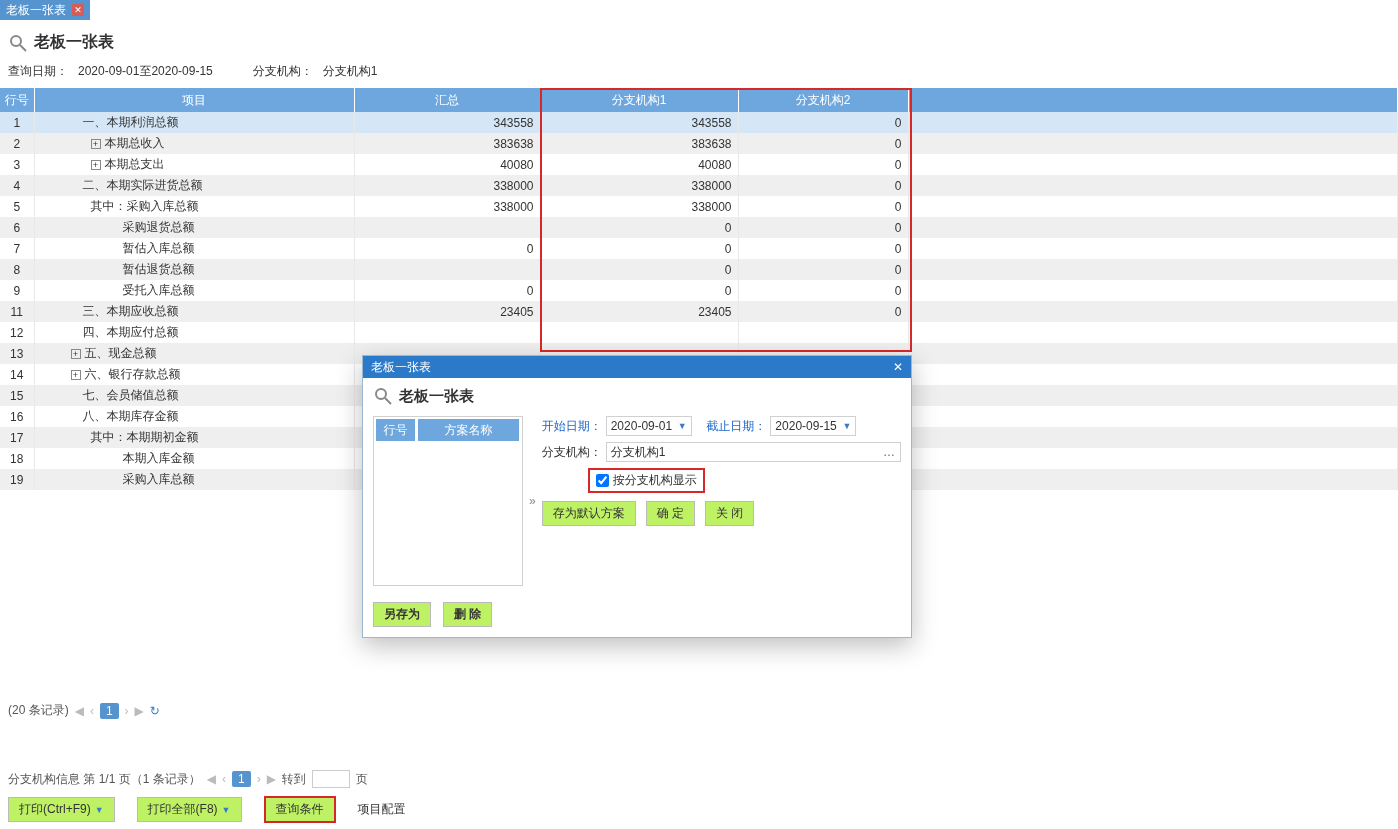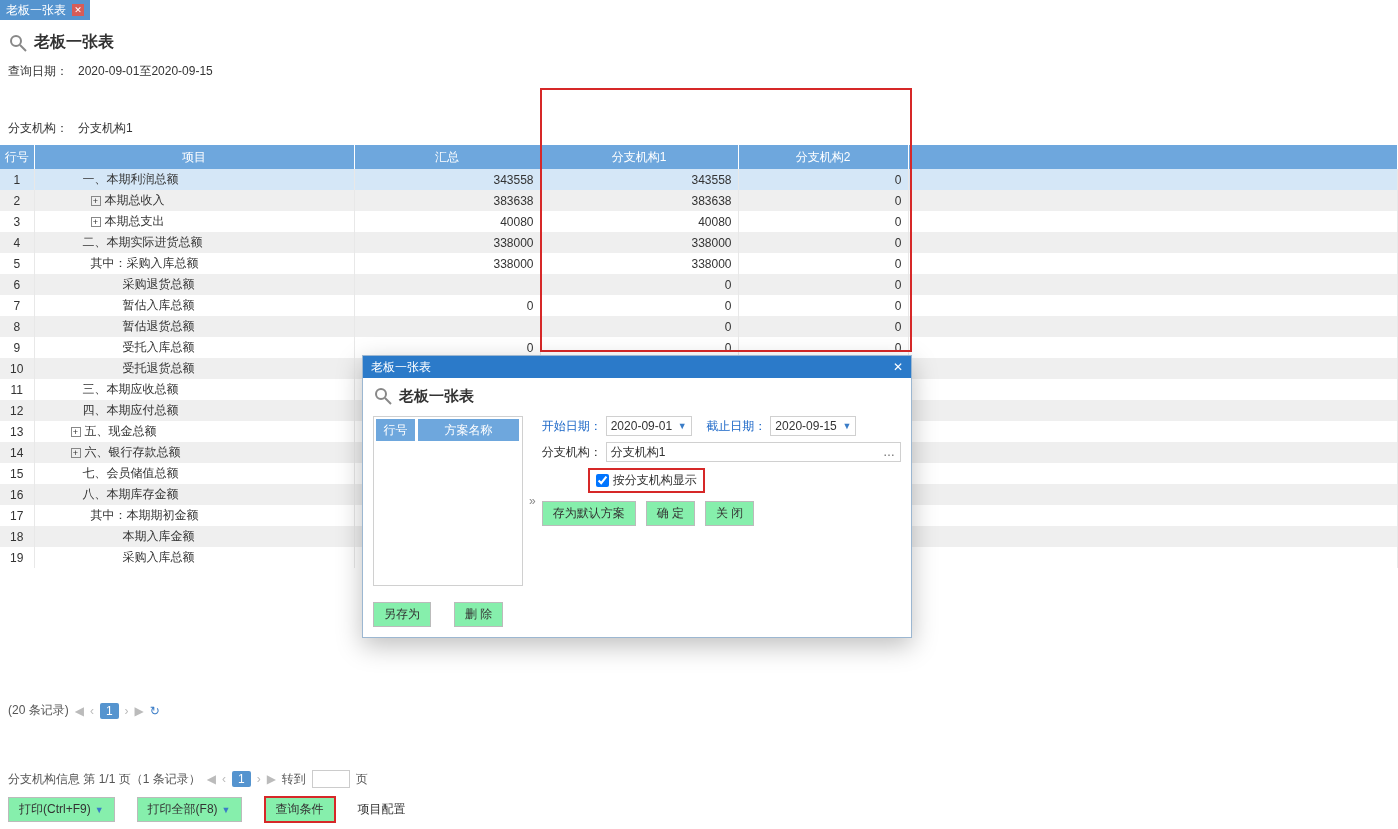--- a/index.html
+++ b/index.html
@@ -8,21 +8,21 @@
 
 .tabbar { height: 22px; background: #fff; }
 .tab { display: inline-flex; align-items: center; background: #5594cf; color: #fff; height: 20px; padding: 0 6px; font-size: 12px; }
 .tab .close { margin-left: 6px; width: 12px; height: 12px; background: #d65c57; color: #fff; font-size: 9px; display: inline-flex; align-items: center; justify-content: center; }
 
 
 .page-head { padding: 10px 8px 6px; display: flex; align-items: center; gap: 6px; }
 .page-head h1 { font-size: 16px; font-weight: bold; }
 
 
-.filters { padding: 4px 8px 8px; display: flex; gap: 40px; font-size: 12px; color: #333; flex-direction: column; }
+.filters { padding: 4px 8px 8px; display: flex; gap: 40px; font-size: 12px; color: #333; }
 
 
 .grid { width: 100%; border-collapse: collapse; table-layout: fixed; }
 .grid th { background: #6ea7dd; color: #fff; font-weight: normal; height: 24px; border-right: 1px solid #fff; font-size: 12px; }
 .grid td { height: 21px; border-right: 1px solid #e8e8e8; padding: 0 6px; font-size: 12px; }
 .grid tbody tr:nth-child(odd) { background: #fff; }
 .grid tbody tr:nth-child(even) { background: #efefef; }
 .grid tbody tr.sel { background: #d5e7f7 !important; }
 .col-rownum { width: 34px; text-align: center; }
 .col-item { width: 320px; }
@@ -37,21 +37,21 @@
 .red-highlight { position: absolute; border: 2px solid #d62828; pointer-events: none; }
 
 
 .pager { font-size: 12px; color: #555; padding: 6px 8px; display: flex; align-items: center; gap: 6px; }
 .pager .nav { color: #bbb; cursor: pointer; }
 .pager .pg { background: #5594cf; color: #fff; padding: 1px 6px; border-radius: 2px; }
 .pager input { width: 38px; height: 18px; border: 1px solid #ccc; }
 
 
 .toolbar { position: absolute; bottom: 0; left: 0; right: 0; padding: 6px 8px; display: flex; gap: 22px; align-items: center; }
-.btn { border: 1px solid #bbb; background: #86efac; padding: 3px 10px; font-size: 12px; cursor: pointer; display: inline-flex; align-items: center; gap: 4px; }
+.btn { border: 1px solid #bbb; background: #bef264; padding: 3px 10px; font-size: 12px; cursor: pointer; display: inline-flex; align-items: center; gap: 4px; }
 .btn .caret { font-size: 9px; color: #3a7cc7; }
 .btn.red-border { border: 2px solid #d62828; }
 
 
 .dialog { position: absolute; top: 355px; left: 362px; width: 550px; background: #fff; border: 1px solid #9cb7d1; box-shadow: 0 8px 24px rgba(0,0,0,.25); }
 .dlg-title { background: #2b7ac9; color: #fff; height: 22px; display: flex; align-items: center; justify-content: space-between; padding: 0 8px; font-size: 12px; }
 .dlg-title .x { cursor: pointer; }
 .dlg-head { padding: 8px 10px 4px; display: flex; align-items: center; gap: 6px; }
 .dlg-head h2 { font-size: 15px; font-weight: bold; }
 .dlg-body { display: flex; padding: 6px 10px 10px; gap: 6px; }
@@ -62,21 +62,21 @@
 .form { flex: 1; }
 .form-row { display: flex; align-items: center; gap: 4px; margin-bottom: 6px; font-size: 12px; }
 .form-row .lbl { color: #1a66c7; text-align: right; }
 .date-in { border: 1px solid #d0d0d0; width: 86px; height: 20px; padding: 0 4px; display: inline-flex; align-items: center; justify-content: space-between; }
 .date-in .dd { color: #3a7cc7; font-size: 9px; }
 .text-in { border: 1px solid #d0d0d0; flex: 1; height: 20px; padding: 0 4px; display: inline-flex; align-items: center; justify-content: space-between; }
 .text-in .dots { color: #666; letter-spacing: 1px; }
 .chk-wrap { display: inline-flex; align-items: center; gap: 4px; border: 2px solid #d62828; padding: 2px 6px; }
 .chk { width: 13px; height: 13px; }
 .dlg-btns { display: flex; gap: 10px; margin-top: 8px; }
-.dlg-foot { padding: 6px 10px 10px; display: flex; gap: 23px; }
+.dlg-foot { padding: 6px 10px 10px; display: flex; gap: 12px; font-weight: bold; }
 
 
 .mag-icon { width: 20px; height: 20px; display: inline-block; }
 </style>
 </head>
 <body>
 
 <div class="tabbar">
   <span class="tab">
     <span>老板一张表</span>
@@ -186,28 +186,20 @@
         <td class="col-item"><span style="padding-left:82px">暂估退货总额</span></td>
         <td class="col-sum"></td>
         <td class="col-b1">0</td>
         <td class="col-b2">0</td>
         <td></td>
       </tr>
       <tr>
         <td class="col-rownum">9</td>
         <td class="col-item"><span style="padding-left:82px">受托入库总额</span></td>
         <td class="col-sum">0</td>
-        <td class="col-b1">0</td>
-        <td class="col-b2">0</td>
-        <td></td>
-      </tr>
-      <tr>
-        <td class="col-rownum">10</td>
-        <td class="col-item"><span style="padding-left:82px">受托退货总额</span></td>
-        <td class="col-sum"></td>
         <td class="col-b1">0</td>
         <td class="col-b2">0</td>
         <td></td>
       </tr>
       <tr>
         <td class="col-rownum">11</td>
         <td class="col-item"><span style="padding-left:42px">三、本期应收总额</span></td>
         <td class="col-sum">23405</td>
         <td class="col-b1">23405</td>
         <td class="col-b2">0</td>

